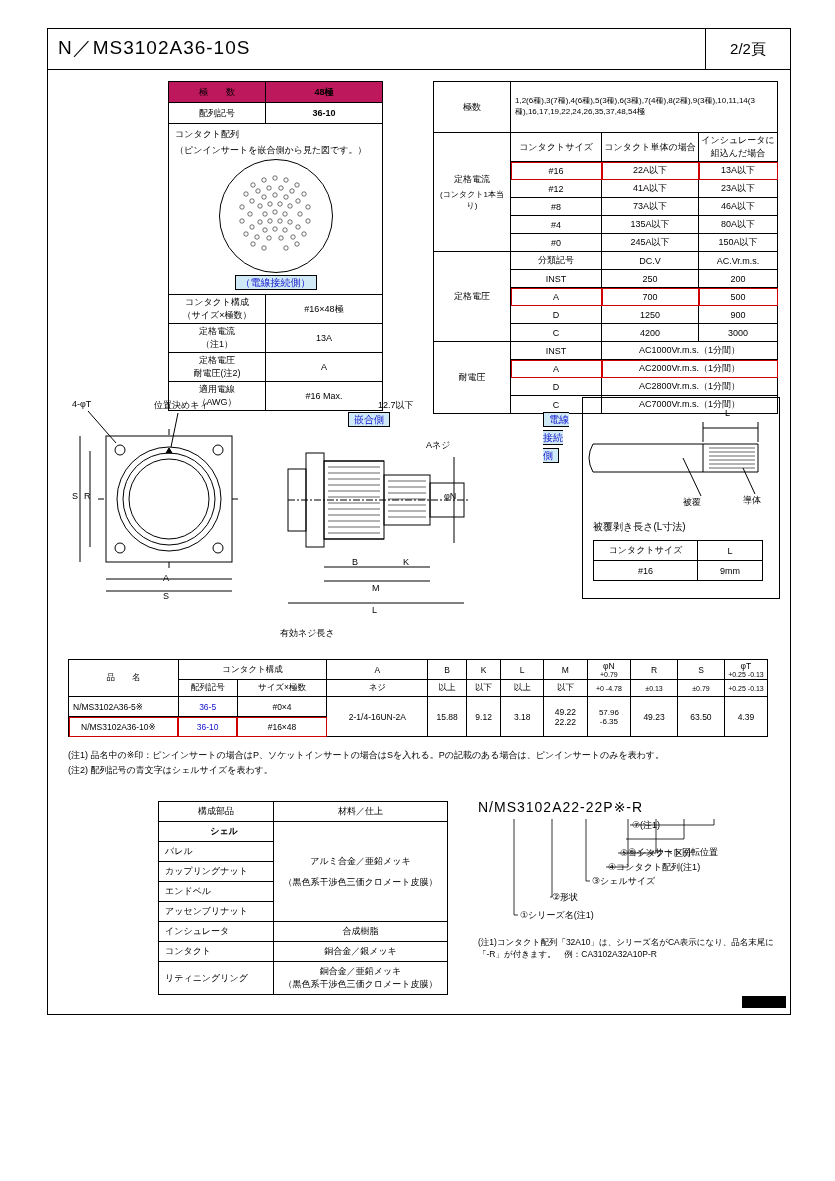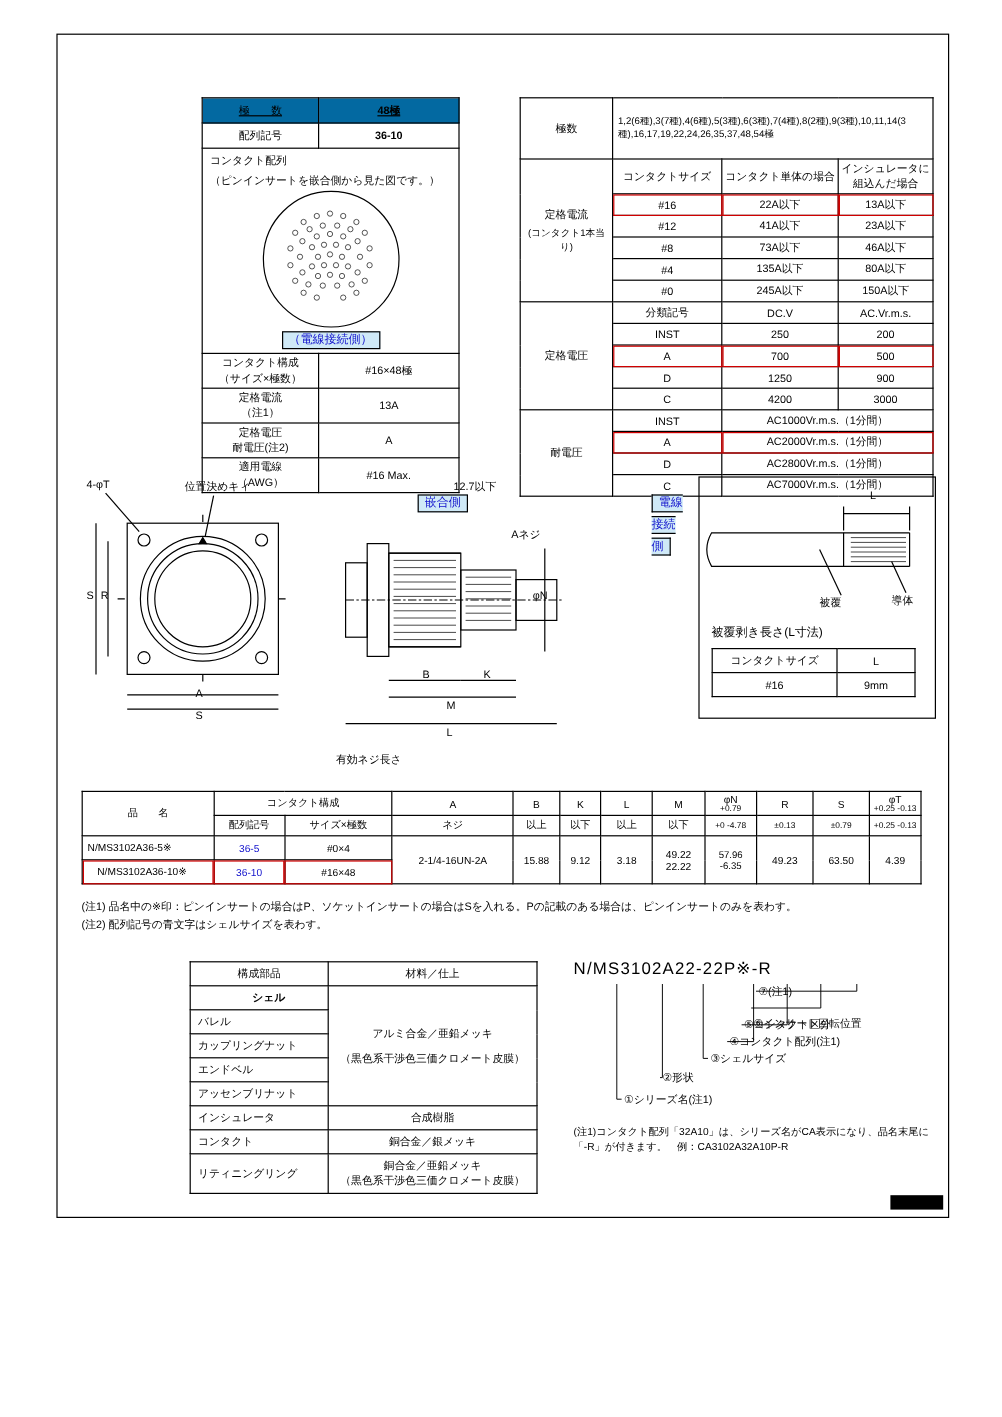--- a/index.html
+++ b/index.html
@@ -7,21 +7,21 @@
   .page{position:relative;width:835px;height:1181px;}
   .sheet{position:absolute;left:47px;top:28px;width:742px;height:985px;border:1px solid #000;background:#fff;}
   
   .hdr{position:relative;height:40px;border-bottom:1px solid #000;}
   .hdr .title{position:absolute;left:10px;top:6px;font-size:19px;letter-spacing:1px;}
   .hdr .pg{position:absolute;right:0;top:0;width:84px;height:40px;border-left:1px solid #000;
            display:flex;align-items:center;justify-content:center;font-size:15px;}
   
   table{border-collapse:collapse;}
   td,th{border:1px solid #000;font-weight:normal;font-size:9px;padding:1px 2px;text-align:center;vertical-align:middle;}
-  .blue{background:#0369a1;text-decoration:underline;}
+  .blue{background:#be185d;}
   .bluetxt{color:#1111cc;}
   .redbox{outline:1.5px solid #d00000;outline-offset:-1.5px;}
   
   .specT{position:absolute;left:120px;top:52px;width:215px;}
   .specT td{height:18px;}
   .specT .l{width:92px;text-align:center;}
   .pincircle{width:112px;height:112px;border:1px solid #000;border-radius:50%;margin:3px auto;position:relative;background:#fff;}
   
   .ratT{position:absolute;left:385px;top:52px;width:345px;}
   .ratT td{height:15px;}
@@ -40,20 +40,24 @@
   .pnTitle{font-size:14px;letter-spacing:1px;}
   .blackbar{position:absolute;right:4px;bottom:6px;width:44px;height:12px;background:#000;}
   svg{display:block;}
 </style>
 </head>
 <body>
 
 <div class="page">
   <div class="sheet">
 
+    <div class="hdr">
+      <div class="title">N／MS3102A36-10S</div>
+      <div class="pg">2/2頁</div>
+    </div>
 
     <table class="specT">
       <tbody>
           <tr>
         <td class="l blue">極　　数</td>
         <td class="blue" style="font-weight:bold;">48極</td>
       </tr>
       <tr>
         <td class="l">配列記号</td>
         <td style="font-weight:bold;">36-10</td>

